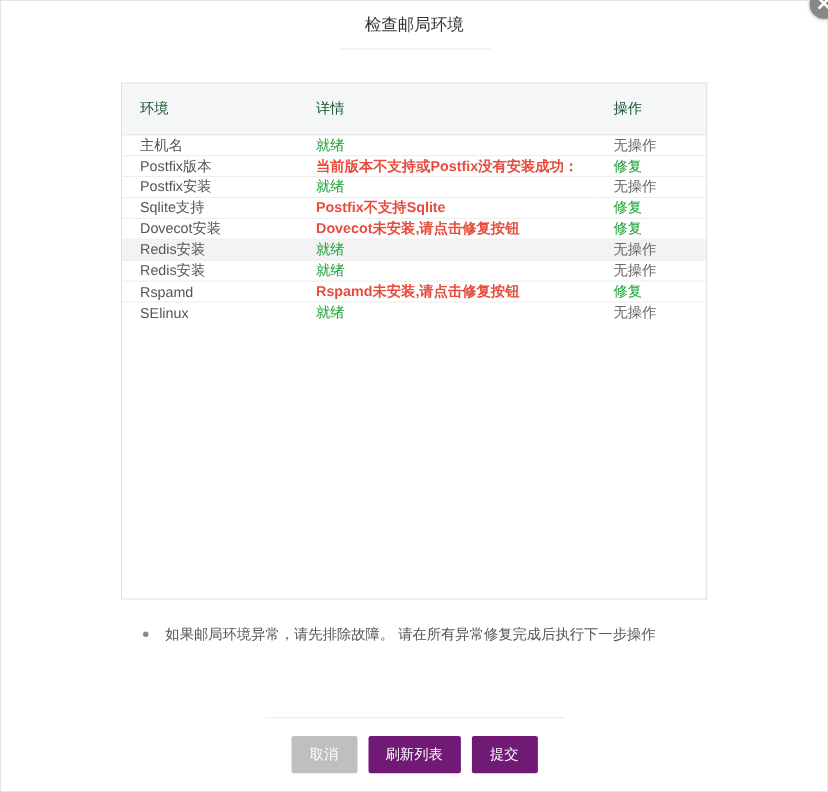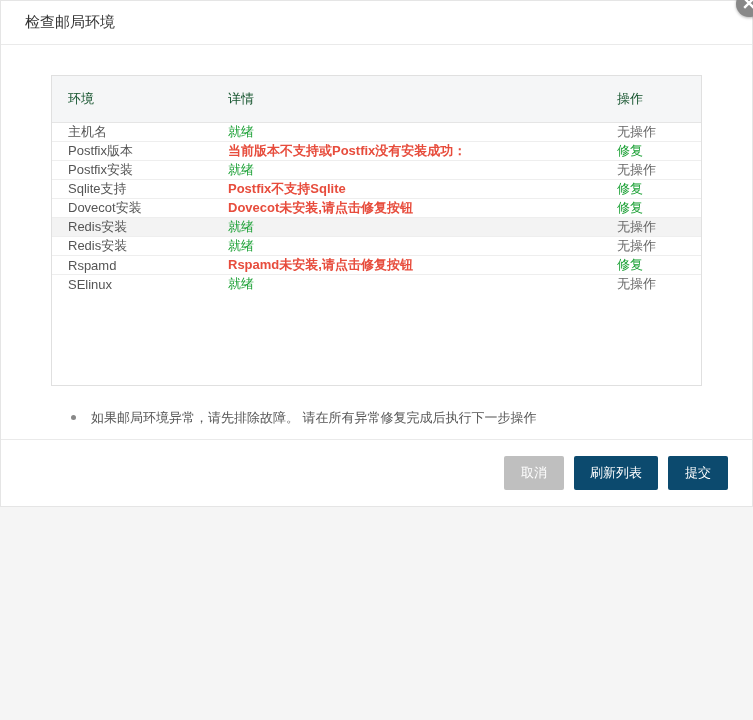--- a/index.html
+++ b/index.html
@@ -1,24 +1,25 @@
 <!DOCTYPE html>
 <html><head>
 <meta charset="utf-8">
 <style>
   * { box-sizing: border-box; margin: 0; padding: 0; }
   html, body { width: 753px; height: 720px; font-family: "Microsoft YaHei", Arial, sans-serif; font-size: 14px; color: #333; background: #f5f5f5; }
   .modal {
     position: relative;
     width: 753px;
-    height: 507px;
+    height: 720px;
     background: #fff;
     border: 1px solid #e5e5e5;
     display: flex;
     flex-direction: column;
+    align-items: center;
   }
   .modal-header {
     padding: 12px 24px;
     border-bottom: 1px solid #eaeaea;
     font-size: 15px;
     color: #333;
   }
   .close-btn {
     position: absolute;
     top: -10px;
@@ -109,21 +110,21 @@
   .btn {
     min-width: 60px;
     height: 34px;
     padding: 0 16px;
     border: none;
     border-radius: 2px;
     font-size: 13px;
     cursor: pointer;
   }
   .btn-default { background: #bfbfbf; color: #fff; }
-  .btn-green { background: #0c4a6e; color: #fff; }
+  .btn-green { background: #701a75; color: #fff; }
 </style>
 </head>
 <body>
 
 <div class="modal">
 
   <div class="close-btn">
     <span>
       <svg viewBox="0 0 10 10">
           <path d="M1 1 L9 9 M9 1 L1 9" stroke="#fff" stroke-width="2" fill="none"></path>

